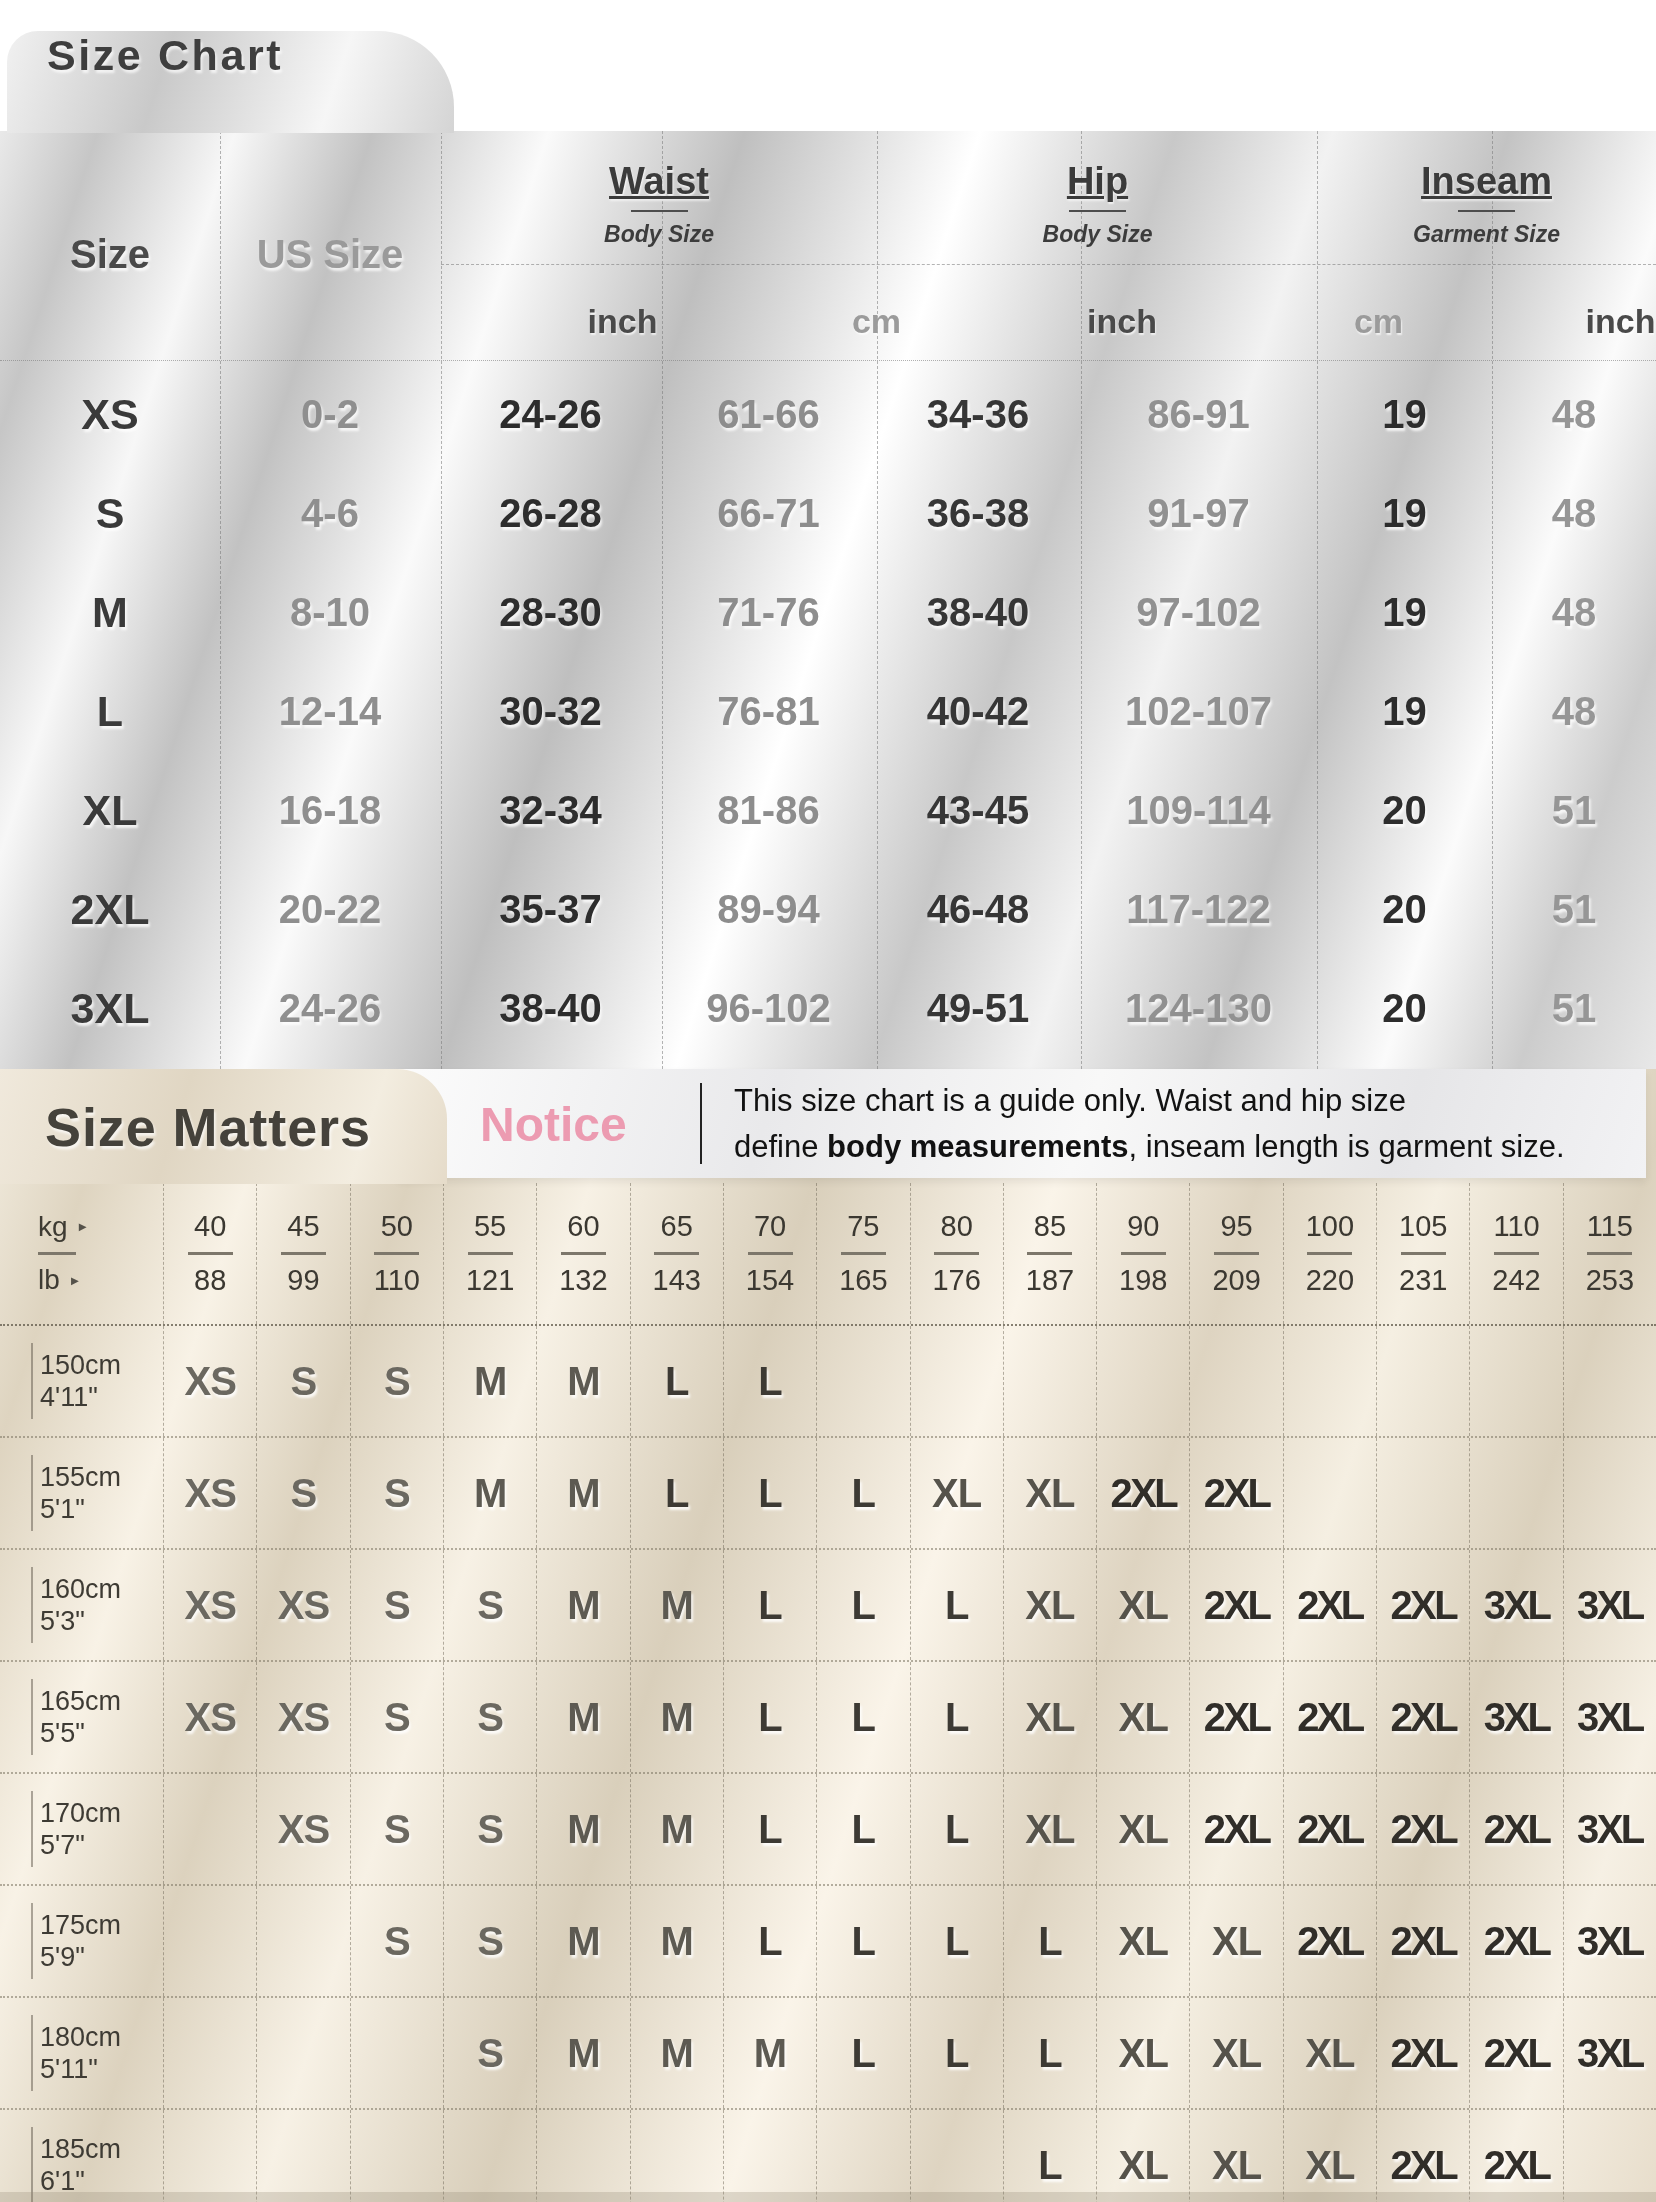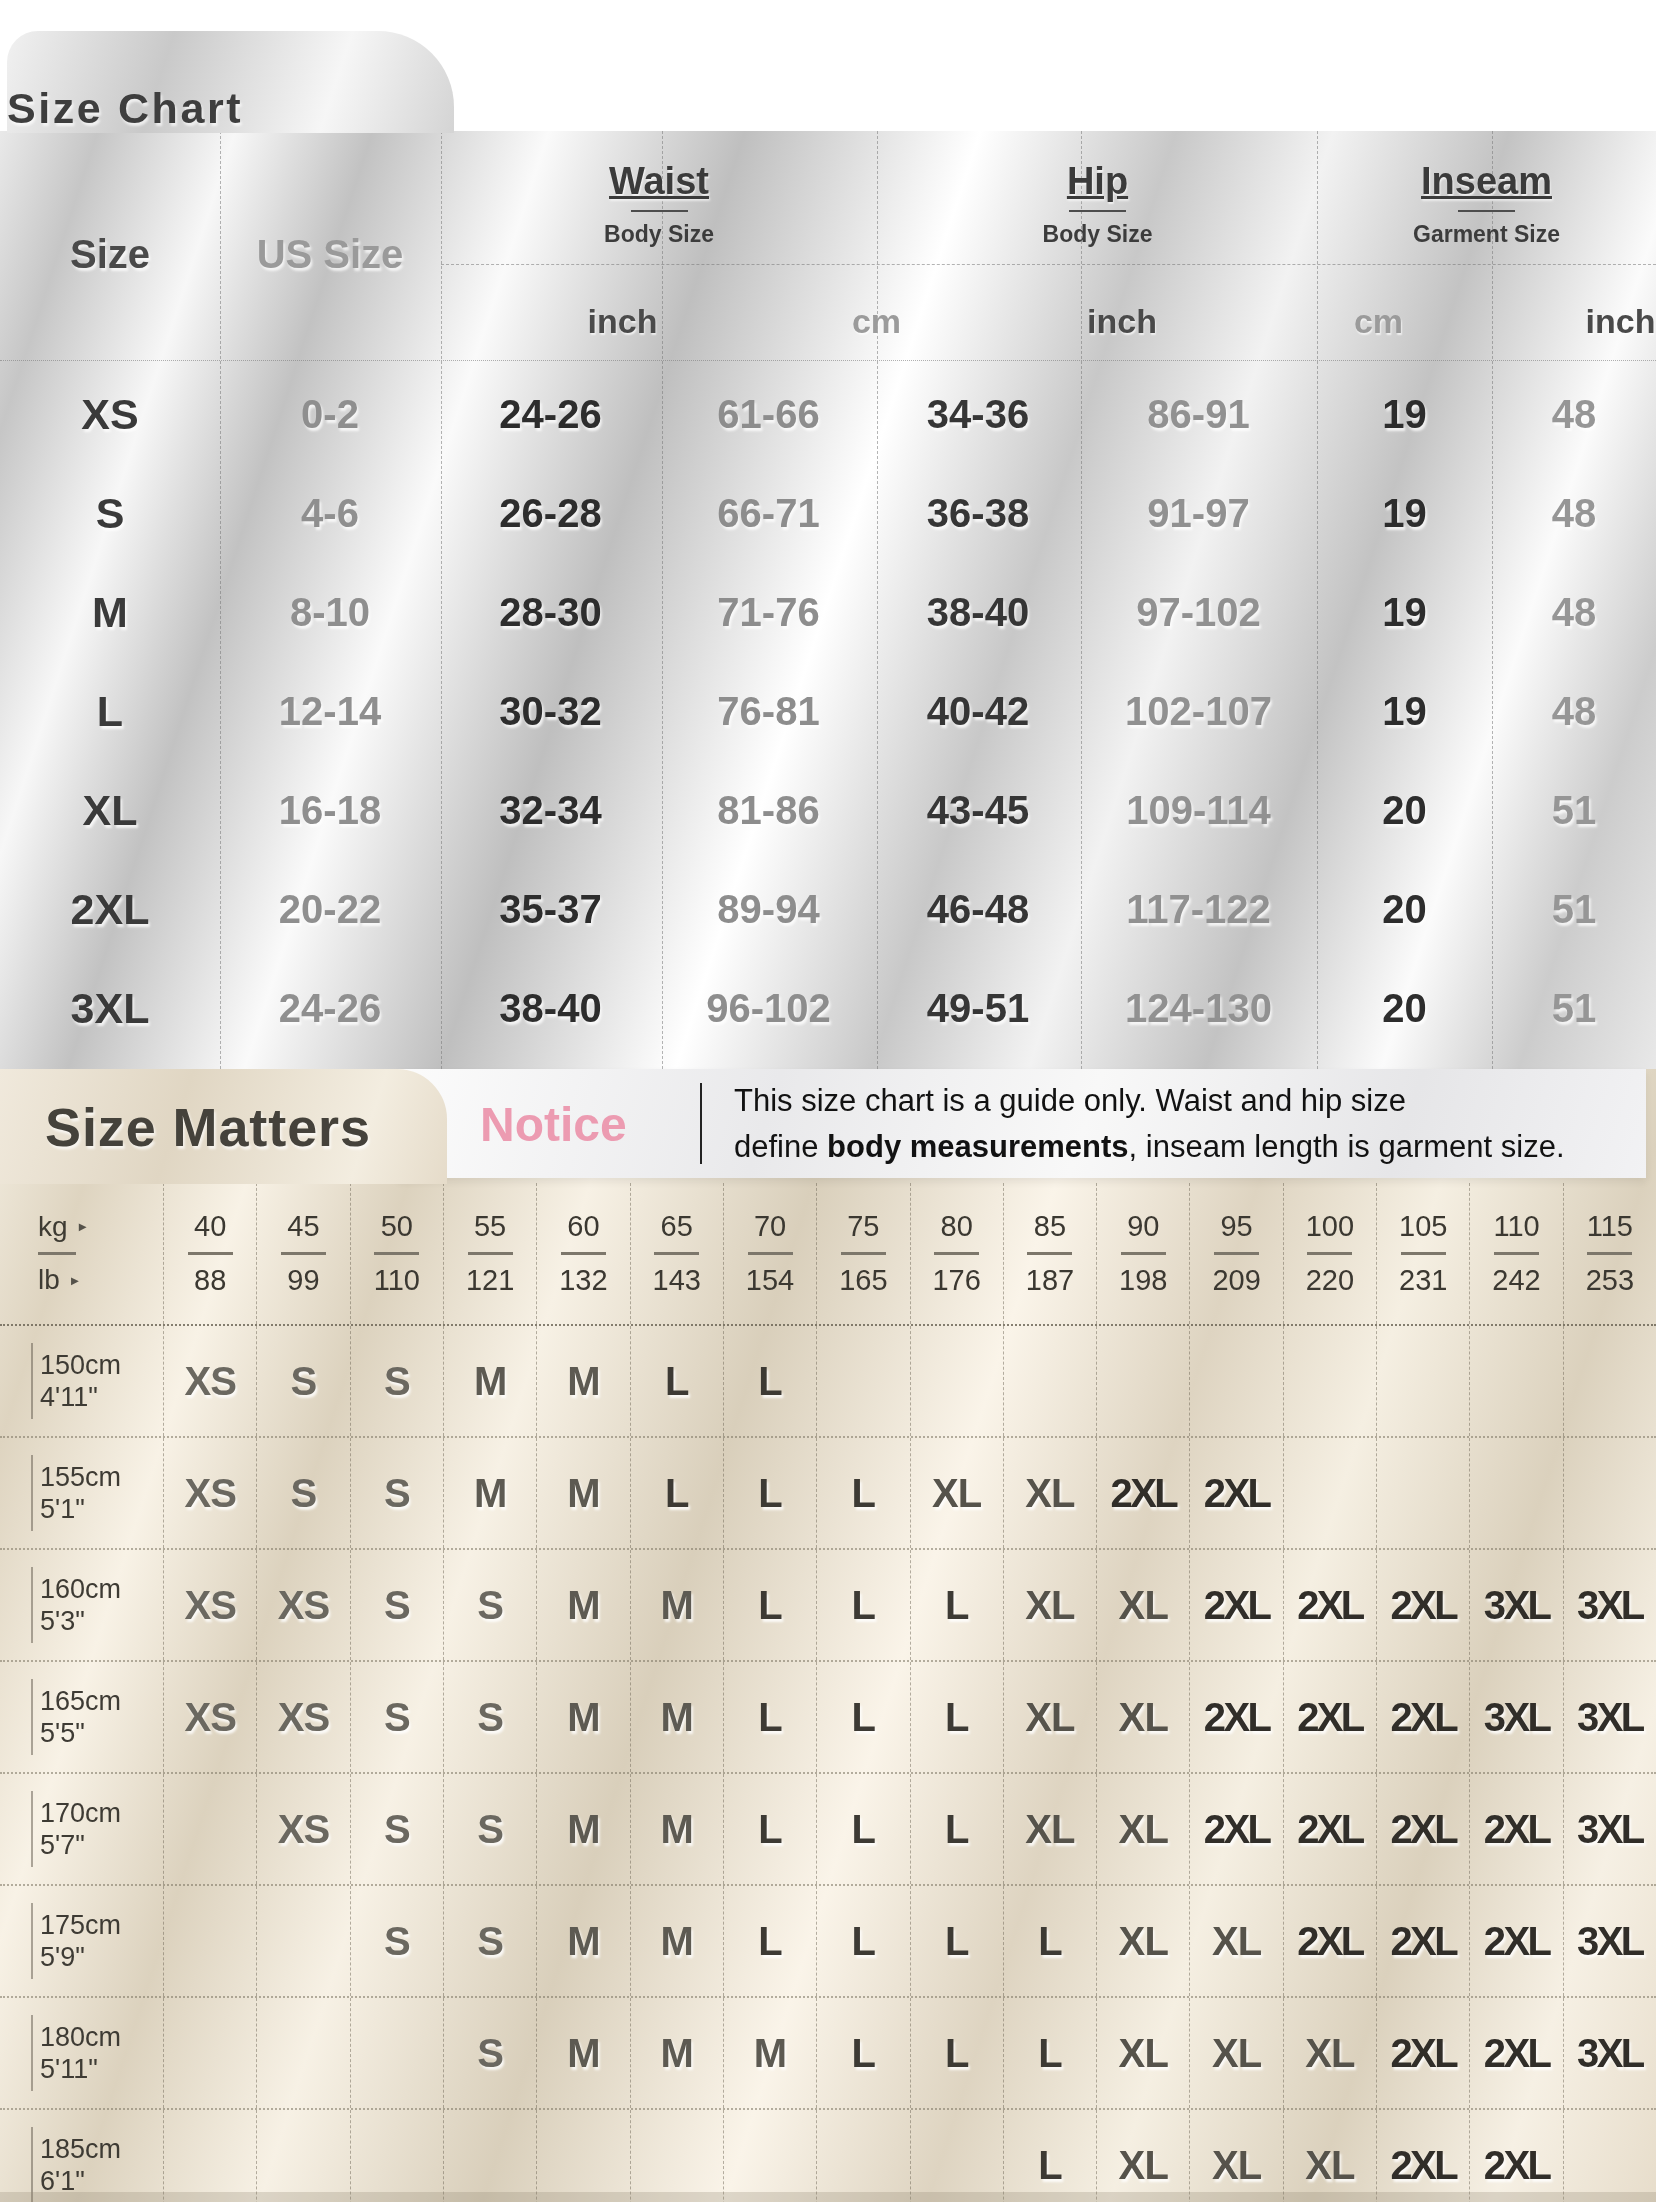--- a/index.html
+++ b/index.html
@@ -7,35 +7,35 @@
         font-family:"Liberation Sans",sans-serif;}
 
   
   .top{position:absolute;left:0;top:0;width:1656px;height:1069px;}
   .gray-panel{position:absolute;left:0;top:131px;right:0;bottom:0;
     background:linear-gradient(108deg,
       #e9e9e9 0%, #c6c6c6 5%, #f7f7f7 12%, #c2c2c2 19%, #fafafa 28%,
       #bfbfbf 38%, #ffffff 50%, #c8c8c8 60%, #f2f2f2 68%, #c3c3c3 77%,
       #fbfbfb 86%, #cccccc 93%, #e8e8e8 100%);}
   .chart-tab{position:absolute;left:6.9px;top:31px;width:447px;height:102px;
-    border-radius:31px 76px 0 0;z-index:2;display:flex;align-items:flex-end;
-    box-sizing:border-box;
+    border-radius:31px 76px 0 0;z-index:2;display:flex;align-items:flex-start;
+    padding-left:40px;box-sizing:border-box;
     background:linear-gradient(108deg,#f1f1f1 0%,#c9c9c9 35%,#f6f6f6 72%,#d4d4d4 100%);}
   .chart-title{font-size:43px;font-weight:700;color:#3e3e3e;letter-spacing:2.6px;
     text-shadow:1.7px 2.6px 2.6px rgba(255,255,255,.7);}
 
   .vline{position:absolute;top:0;bottom:0;width:0;border-left:1.3px dashed rgba(120,120,120,.55);}
   .vl1{left:220px}.vl2{left:441px}.vl3{left:662px}.vl4{left:877px}
   .vl5{left:1081px}.vl6{left:1317px}.vl7{left:1492px}
 
   .group{position:absolute;top:29px;display:flex;flex-direction:column;align-items:center;text-align:center;}
   .g-waist{left:441px;width:436px}.g-hip{left:877px;width:441px}.g-inseam{left:1317px;width:339px}
   .g-label{font-size:38px;font-weight:700;color:#3b3b3b;text-shadow:0.9px 1.7px 1.7px rgba(255,255,255,.7);text-decoration:underline;}
   .g-rule{width:57px;height:2.6px;background:#4d4d4d;margin:6.9px 0 8.6px;}
-  .g-sub{font-size:23px;font-weight:700;color:#3c3c3c;}
+  .g-sub{font-size:23px;font-weight:700;color:#3c3c3c;font-style:italic;}
   .dash-under-groups{position:absolute;left:441px;right:0;top:133px;border-top:1.7px dashed rgba(118,118,118,.55);}
 
   .col-head{position:absolute;top:96px;height:55px;line-height:55px;text-align:center;
     font-weight:700;font-size:40px;text-shadow:1.7px 2.6px 2.6px rgba(255,255,255,.75);}
   .col-size{left:0;width:220px;color:#4a4a4a;}
   .col-us{left:220px;width:220px;color:#9a9a9a;}
 
   .grid8{display:grid;grid-template-columns:220px 220px 221px 215px 204px 237px 175px 164px;}
   .unit-row{position:absolute;left:0;right:0;top:165px;height:50px;align-items:center;gap:36px;}
   .unit{text-align:center;font-size:34px;font-weight:700;text-shadow:0.9px 1.7px 1.7px rgba(255,255,255,.7);}

